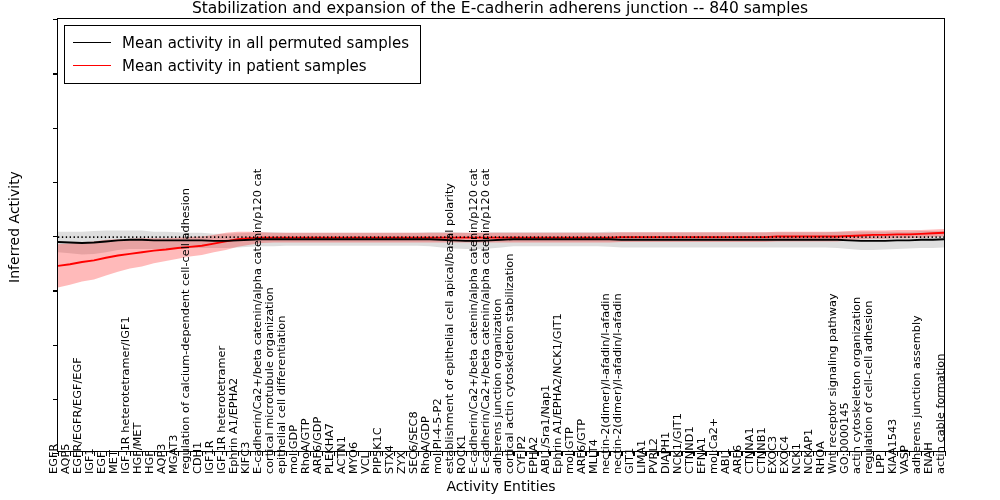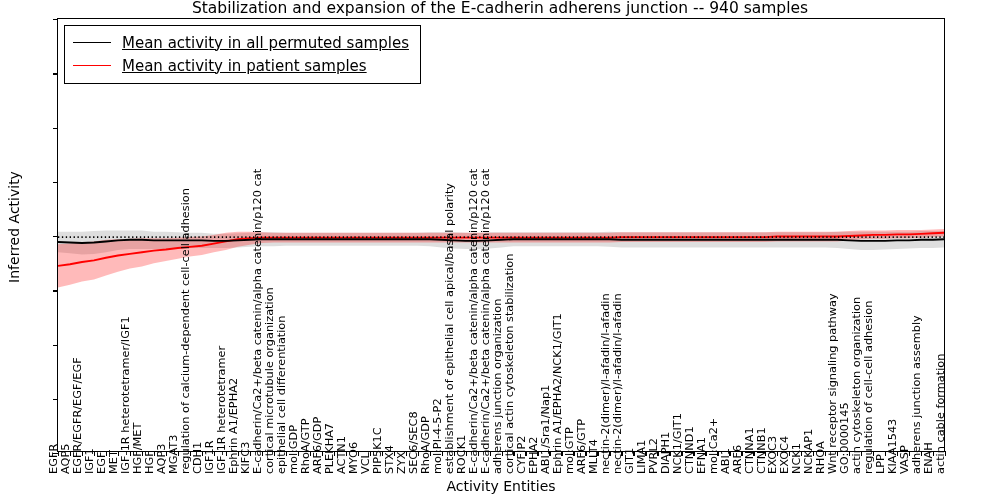--- a/index.html
+++ b/index.html
@@ -38,28 +38,28 @@
     font-size:14px;color:#000;
   }
   
   #legend{
     position:absolute;left:64px;top:25px;
     border:1.2px solid #000;background:#fff;
     padding:5px 11px 6px 8px;box-sizing:border-box;
   }
   .legend-row{display:flex;align-items:center;height:23px;}
   .legend-swatch{width:38px;height:0;border-top-width:1.7px;border-top-style:solid;margin-right:11px;}
-  .legend-text{font-size:15px;color:#000;white-space:nowrap;text-decoration:underline;}
+  .legend-text{font-size:15px;color:#000;white-space:nowrap;}
 </style>
 </head>
 <body>
 
 <div id="figure">
 
-  <div id="chart-title">Stabilization and expansion of the E-cadherin adherens junction -- 940 samples</div>
+  <div id="chart-title">Stabilization and expansion of the E-cadherin adherens junction -- 840 samples</div>
 
   <div id="ylabel">Inferred Activity</div>
   <div id="xlabel">Activity Entities</div>
 
   <div id="plot-frame">
     <div id="yaxis-ticks">
         <div class="ytick-mark" style="top: 434px;"></div>
         <div class="ytick-mark" style="top: 379.75px;"></div>
         <div class="ytick-mark" style="top: 325.5px;"></div>
         <div class="ytick-mark" style="top: 271.25px;"></div>

